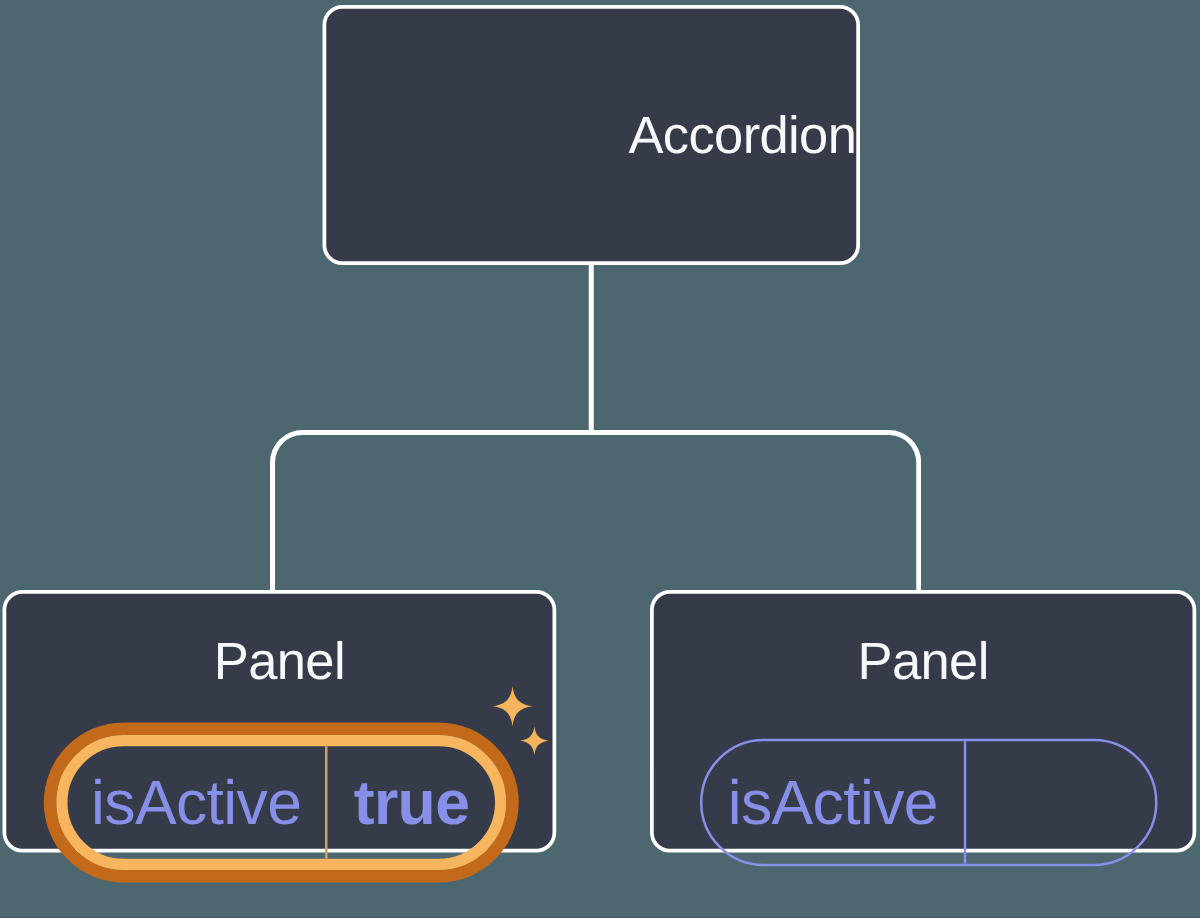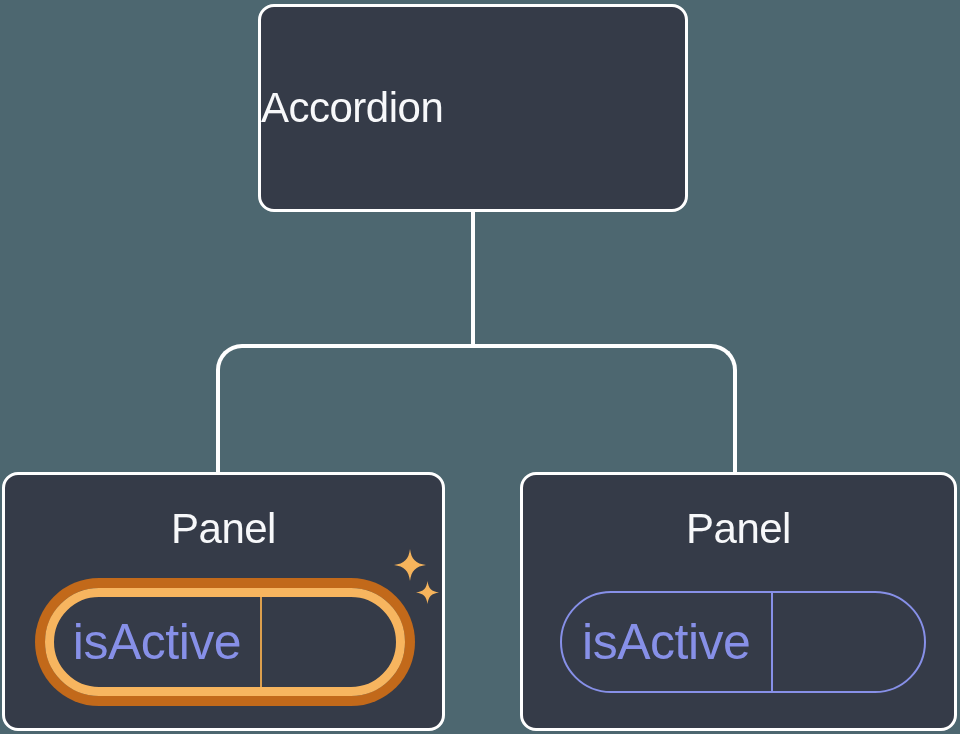--- a/index.html
+++ b/index.html
@@ -27,21 +27,21 @@
   }
   .node{
     position:absolute;
     background:var(--node-fill);
     border:3.5px solid var(--node-border);
     border-radius:16px;
     box-sizing:border-box;
   }
   .node-root{
     left:258px; top:4px; width:430px; height:208px;
-    display:flex; align-items:center; justify-content:flex-start;
+    display:flex; align-items:center; justify-content:flex-end;
   }
   .node-label{
     color:var(--text-white);
     font-size:42px;
     font-weight:500;
     letter-spacing:-0.5px;
     line-height:1;
   }
   .connector-stub{
     position:absolute;
@@ -54,21 +54,21 @@
     left:216px; top:344px;
     width:521px; height:128px;
     box-sizing:border-box;
     border:4px solid var(--node-border);
     border-bottom:none;
     border-radius:26px 26px 0 0;
     background:transparent;
   }
   .panel{
     position:absolute;
-    top:472px; height:259px;
+    top:472px; height:210px;
   }
   .panel-left{ left:2px; width:443px; }
   .panel-right{ left:520px; width:437px; }
   .panel-title{
     position:absolute;
     top:31px; left:0;
     width:100%;
     text-align:center;
     color:var(--text-white);
     font-size:42px;
@@ -134,20 +134,21 @@
 
   <div class="connector-stub"></div>
   <div class="connector-bracket"></div>
 
   <div class="node panel panel-left">
     <div class="panel-title">Panel</div>
 
     <div class="pill pill-active">
       <div class="pill-segment seg-name">isActive</div>
       <div class="pill-divider divider-orange"></div>
+      <div class="pill-segment seg-value bold">true</div>
     </div>
 
     <svg class="sparkle sparkle-large" viewBox="0 0 100 100">
       <path d="M50 0 C54 32 68 46 100 50 C68 54 54 68 50 100 C46 68 32 54 0 50 C32 46 46 32 50 0 Z" fill="#F6B45C"></path>
     </svg>
     <svg class="sparkle sparkle-small" viewBox="0 0 100 100">
       <path d="M50 0 C54 32 68 46 100 50 C68 54 54 68 50 100 C46 68 32 54 0 50 C32 46 46 32 50 0 Z" fill="#F6B45C"></path>
     </svg>
   </div>
 

